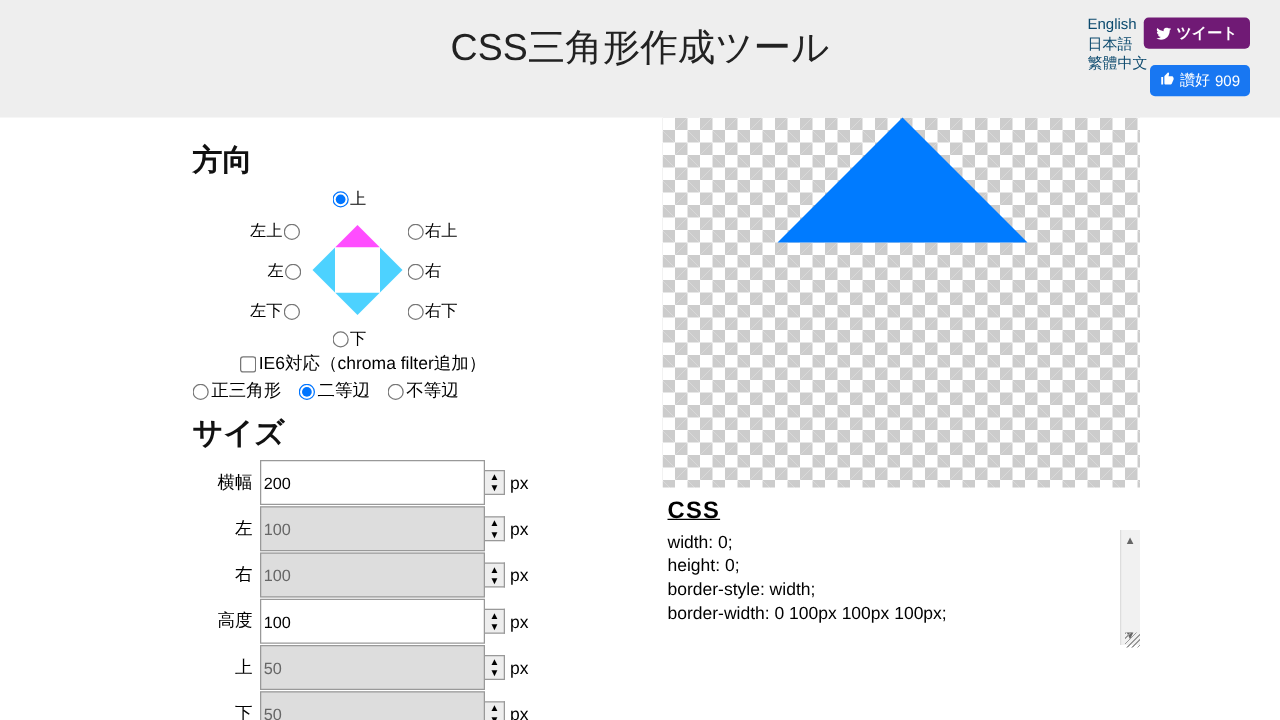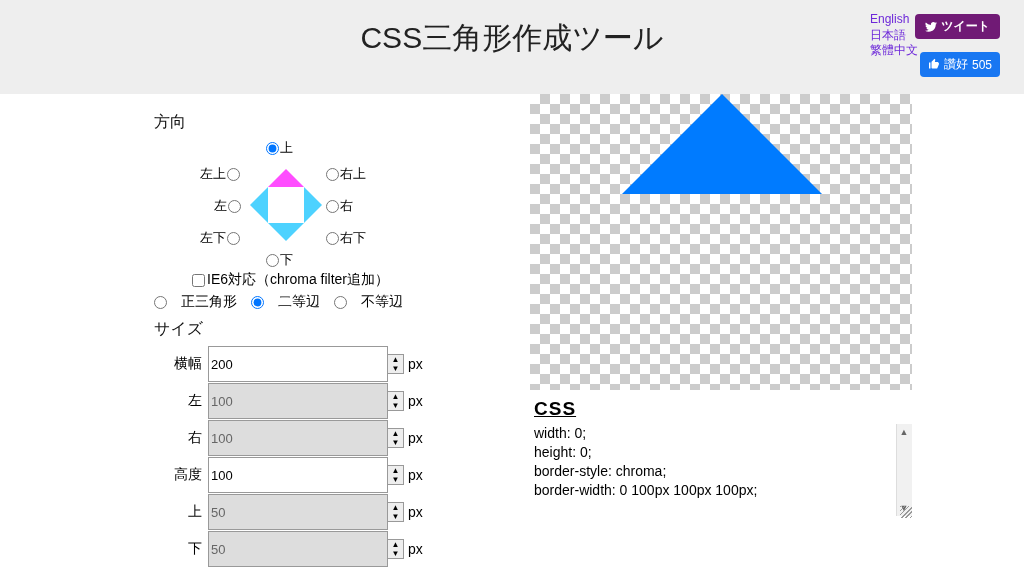--- a/index.html
+++ b/index.html
@@ -1,40 +1,40 @@
 <!DOCTYPE html>
 <html><head>
 <meta charset="utf-8">
 <style>
 * { box-sizing: border-box; margin: 0; padding: 0; }
 body { font-family: "Helvetica Neue", Arial, "Hiragino Sans", "Meiryo", sans-serif; background: #fff; width: 1024px; height: 576px; overflow: hidden; }
 .header { background: #eee; height: 94px; position: relative; padding-top: 18px; }
 .title { text-align: center; font-size: 30px; font-weight: normal; color: #222; }
 .langs { position: absolute; right: 106px; top: 12px; font-size: 12px; line-height: 1.3; }
-.langs a { display: block; color: #6d28d9; text-decoration: none; }
+.langs a { display: block; color: #0c4a6e; text-decoration: none; }
 .tweet-btn { position: absolute; right: 24px; top: 14px; background: #701a75; color: #fff; font-size: 12px; padding: 4px 10px; border-radius: 4px; display: flex; align-items: center; gap: 4px; cursor: pointer; font-weight: bold; }
 .like-btn { position: absolute; right: 24px; top: 52px; background: #1877f2; color: #fff; font-size: 12px; padding: 4px 8px; border-radius: 4px; display: flex; align-items: center; gap: 4px; cursor: pointer; }
 .like-btn .thumb { font-size: 11px; }
 .content { display: flex; padding-left: 154px; padding-right: 110px; gap: 0; }
 .left { width: 368px; padding-top: 10px; }
 .right { flex: 1; padding-top: 0; margin-left: 8px; }
-h3.sect { font-size: 16px; font-weight: normal; margin: 8px 0 6px 0; color: #111; }
+h3.sect { font-size: 24px; font-weight: bold; margin: 8px 0 6px 0; color: #111; }
 .dir-wrap { position: relative; width: 200px; height: 130px; margin-left: 28px; }
 .dir-item { position: absolute; font-size: 13px; display: flex; align-items: center; gap: 1px; white-space: nowrap; }
 .dir-item input[type=radio] { margin: 0; }
 .dir-diamond { position: absolute; left: 68px; top: 30px; width: 72px; height: 72px; }
 .diamond-shape { position: absolute; width: 0; height: 0; }
 .d-top { left: 18px; top: 0; border-left: 18px solid transparent; border-right: 18px solid transparent; border-bottom: 18px solid #ff4dff; }
 .d-right { right: 0; top: 18px; border-top: 18px solid transparent; border-bottom: 18px solid transparent; border-left: 18px solid #4dd2ff; }
 .d-bottom { left: 18px; bottom: 0; border-left: 18px solid transparent; border-right: 18px solid transparent; border-top: 18px solid #4dd2ff; }
 .d-left { left: 0; top: 18px; border-top: 18px solid transparent; border-bottom: 18px solid transparent; border-right: 18px solid #4dd2ff; }
 .d-center { position: absolute; left: 18px; top: 18px; width: 36px; height: 36px; background: #fff; }
 .chk-row { font-size: 14px; margin: 2px 0; display: flex; align-items: center; gap: 2px; padding-left: 38px; }
 .rad-row { font-size: 14px; margin: 4px 0; display: flex; gap: 14px; }
-.rad-row label { display: flex; align-items: center; gap: 14px; justify-content: center; }
+.rad-row label { display: flex; align-items: center; gap: 2px; justify-content: center; }
 .size-grid { font-size: 14px; }
 .size-row { display: flex; align-items: center; margin: 1px 0; }
 .size-label { width: 54px; text-align: right; padding-right: 6px; }
 .num-input { width: 180px; height: 20px; font-size: 13px; border: 1px solid #999; padding: 17px 2px; background: #fff; }
 .num-input[disabled] { background: #ddd; color: #666; }
 .spin { width: 16px; height: 20px; border: 1px solid #999; border-left: none; background: #eee; font-size: 8px; display: flex; flex-direction: column; }
 .spin span { flex: 1; text-align: center; line-height: 9px; }
 .unit { margin-left: 4px; }
 .preview { width: 382px; height: 296px; background-image:
   linear-gradient(45deg, #ccc 25%, transparent 25%),
@@ -73,21 +73,21 @@
       </svg>
     <span>ツイート</span>
   </div>
   <div class="like-btn">
     <span class="thumb">
       <svg width="12" height="12" viewBox="0 0 24 24" fill="#fff">
           <path d="M2 21h3V9H2v12zm19-11c0-1.1-.9-2-2-2h-5.3l.8-3.8V3.7c0-.4-.2-.8-.4-1.1L13 1.5 7.6 7c-.4.3-.6.8-.6 1.3V19c0 1.1.9 2 2 2h8c.8 0 1.5-.5 1.8-1.2l2.9-6.8c.1-.2.1-.5.1-.7V10z"></path>
         </svg>
     </span>
     <span>讚好</span>
-    <span>505</span>
+    <span>909</span>
   </div>
 </div>
 
 <div class="content">
   <div class="left">
     <h3 class="sect">方向</h3>
     <div class="dir-wrap">
       <label class="dir-item" style="left:84px;top:0">
           <input type="radio" name="d" checked="" style="">
           <span>上</span>
@@ -213,21 +213,21 @@
   <div class="right">
     <div class="preview">
       <div class="triangle"></div>
     </div>
     <div class="css-panel">
       <div class="css-title">CSS</div>
       <div class="css-box">
         <div class="css-text">
           <div>width: 0;</div>
           <div>height: 0;</div>
-          <div>border-style: chroma;</div>
+          <div>border-style: width;</div>
           <div>border-width: 0 100px 100px 100px;</div>
 
         </div>
         <div class="scroll-stub">
           <div class="scroll-up">▲</div>
           <div class="scroll-dn">▼</div>
         </div>
         <div class="resize-grip"></div>
       </div>
     </div>

